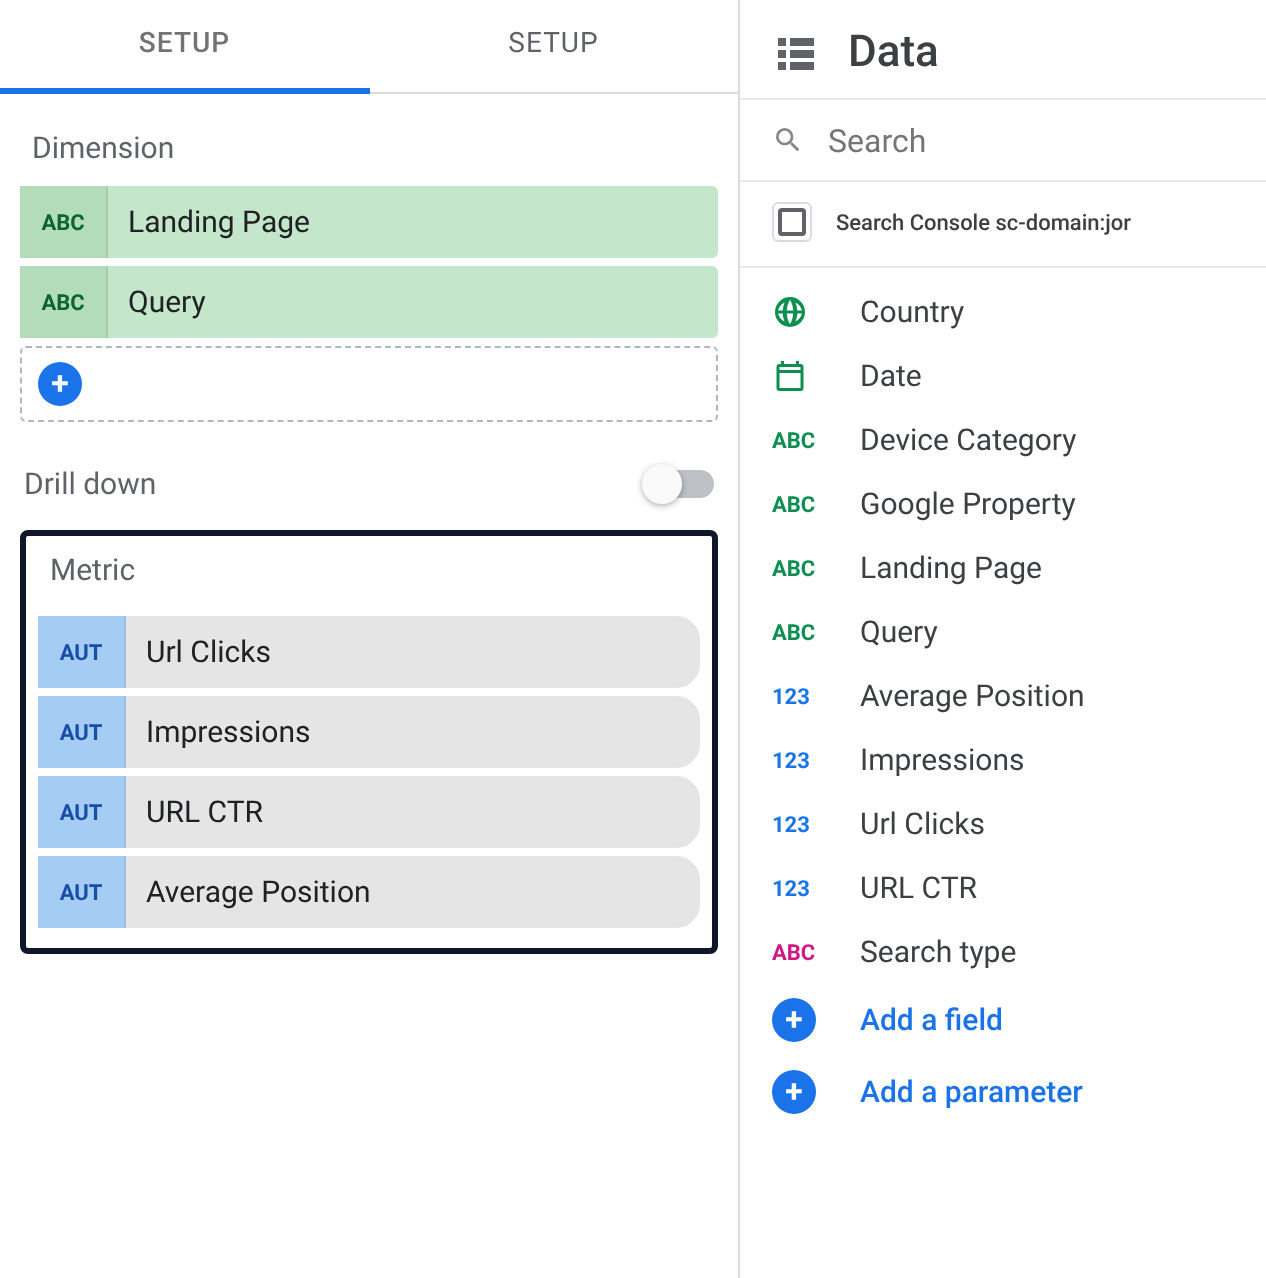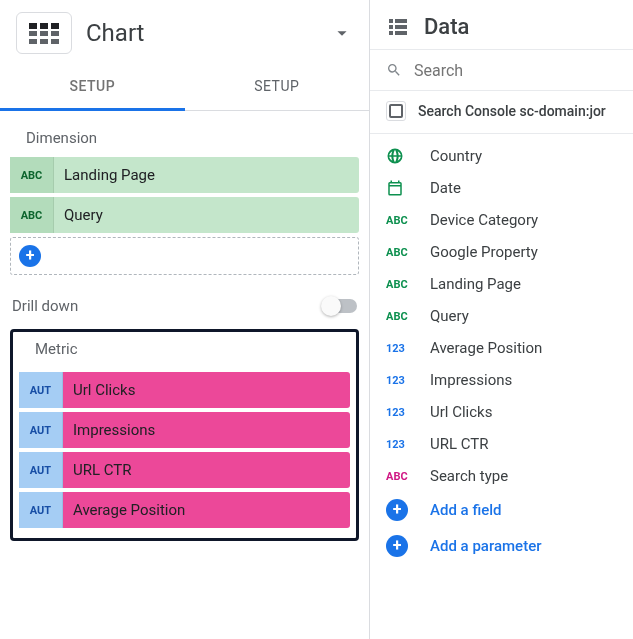--- a/index.html
+++ b/index.html
@@ -20,85 +20,66 @@
 
   
   .tabs { display:flex; border-bottom: 1px solid #dadce0; }
   .tab { flex:1; text-align:center; padding: 14px 0; font-size:14px; letter-spacing:0.5px; color:#5f6368; cursor:pointer; }
   .tab.active { color:#737373; font-weight:500; border-bottom: 3px solid #1a73e8; margin-bottom:-1px; }
 
   
   .left-body { flex:1; overflow-y:auto; padding: 18px 10px 0 10px; position:relative; }
   .left-body::-webkit-scrollbar { width: 10px; }
   .left-body::-webkit-scrollbar-thumb { background:#bdc1c6; border-radius:5px; }
-  .section-label { font-size: 15px; color:#5f6368; margin: 0 0 10px 16px; }
+  .section-label { font-size: 15px; color:#5f6368; margin: 0 0 10px 6px; }
 
   .pill { display:flex; align-items:center; height:36px; border-radius:3px; margin-bottom:4px; }
   .pill .badge { width:44px; height:100%; display:flex; align-items:center; justify-content:center; font-size:11px; font-weight:700; border-right:1px solid rgba(0,0,0,0.07); }
   .pill .lbl { padding-left:10px; font-size:15px; color:#202124; }
   .pill.dim { background:#c4e6cb; }
   .pill.dim .badge { background:#b3dcbb; color:#0d652d; }
-  .pill.met { background:#ec4899; }
+  .pill.met { background:#e5e5e5;border-radius:12px; }
   .pill.met .badge { background:#a5cdf4; color:#174ea6; }
 
   .add-dim { display:flex; align-items:center; height:38px; border:1px dashed #b0b6bc; border-radius:3px; padding-left:8px; gap:10px; color:#80868b; font-size:15px; cursor:pointer; }
   .plus-circ { width:22px; height:22px; border-radius:50%; background:#1a73e8; color:#fff; display:flex; align-items:center; justify-content:center; font-size:16px; font-weight:700; line-height:1; }
 
   .drill { display:flex; align-items:center; justify-content:space-between; padding: 22px 2px 22px 2px; }
   .drill .section-label{ margin:0;}
   .toggle { width:34px; height:14px; background:#bdc1c6; border-radius:7px; position:relative; }
   .toggle::after { content:""; position:absolute; left:-2px; top:-3px; width:20px; height:20px; background:#fafafa; border-radius:50%; box-shadow:0 1px 3px rgba(0,0,0,0.3); }
 
   .metric-box { border:3px solid #0f172a; border-radius:4px; padding: 8px 6px 6px; margin-top:-8px; }
   .metric-box .section-label { margin-bottom:14px; }
 
   
   .data-header { display:flex; align-items:center; gap:14px; padding:14px 16px 10px; border-bottom:1px solid #e8eaed; }
   .data-icon { width:24px; height:24px; fill:#5f6368; }
   .data-title { font-size:22px; color:#3c4043; font-weight:500; }
   .search-row { display:flex; align-items:center; gap:12px; padding:10px 16px; color:#80868b; font-size:16px; border-bottom:1px solid #e8eaed; }
   .search-row input { border:none; outline:none; font-size:16px; color:#3c4043; flex:1; background:transparent; }
-  .ds-row { display:flex; align-items:center; gap:12px; padding:10px 16px 12px; border-bottom:1px solid #e8eaed; font-size:14px; font-weight:500; color:#3c4043; white-space:nowrap; overflow:hidden; }
+  .ds-row { display:flex; align-items:center; gap:12px; padding:10px 16px 12px; border-bottom:1px solid #e8eaed; font-size:11px; font-weight:500; color:#3c4043; white-space:nowrap; overflow:hidden; }
   .ds-icon { width:20px; height:20px; background:#fff; border:1px solid #dadce0; border-radius:3px; display:flex; align-items:center; justify-content:center; }
   .ds-icon::after{content:"";width:10px;height:10px;border:2px solid #5f6368;border-radius:2px;}
 
   .field-list { padding: 6px 0; overflow-y:auto; flex:1; }
   .field { display:flex; align-items:center; gap:14px; padding:7px 16px; font-size:15px; color:#3c4043; cursor:grab; }
   .fbadge { width:30px; display:flex; align-items:center; justify-content:flex-start; }
   .fbadge.txt { font-size:11px; font-weight:700; }
   .fgreen { color:#0d904f; }
   .fblue { color:#1a73e8; }
   .fpink { color:#d01884; }
   .globe, .cal { width:18px; height:18px; fill:#0d904f; }
   .add-link { color:#1a73e8; font-weight:500; }
 
 </style>
 </head>
 <body>
 
 <div class="left">
-  <div class="chart-header">
-    <div class="chart-icon-wrap">
-      <div class="tbl-icon">
-          <span></span>
-          <span></span>
-          <span></span>
-          <span></span>
-          <span></span>
-          <span></span>
-          <span></span>
-          <span></span>
-          <span></span>
-        </div>
-    </div>
-    <div class="chart-title">Chart</div>
-    <svg class="chev" width="22" height="22" viewBox="0 0 24 24">
-        <path d="M7 10l5 5 5-5z"></path>
-      </svg>
-  </div>
 
   <div class="tabs">
     <div class="tab active">SETUP</div>
     <div class="tab">SETUP</div>
   </div>
 
   <div class="left-body">
     <div class="section-label">Dimension</div>
 
     <div class="pill dim">

